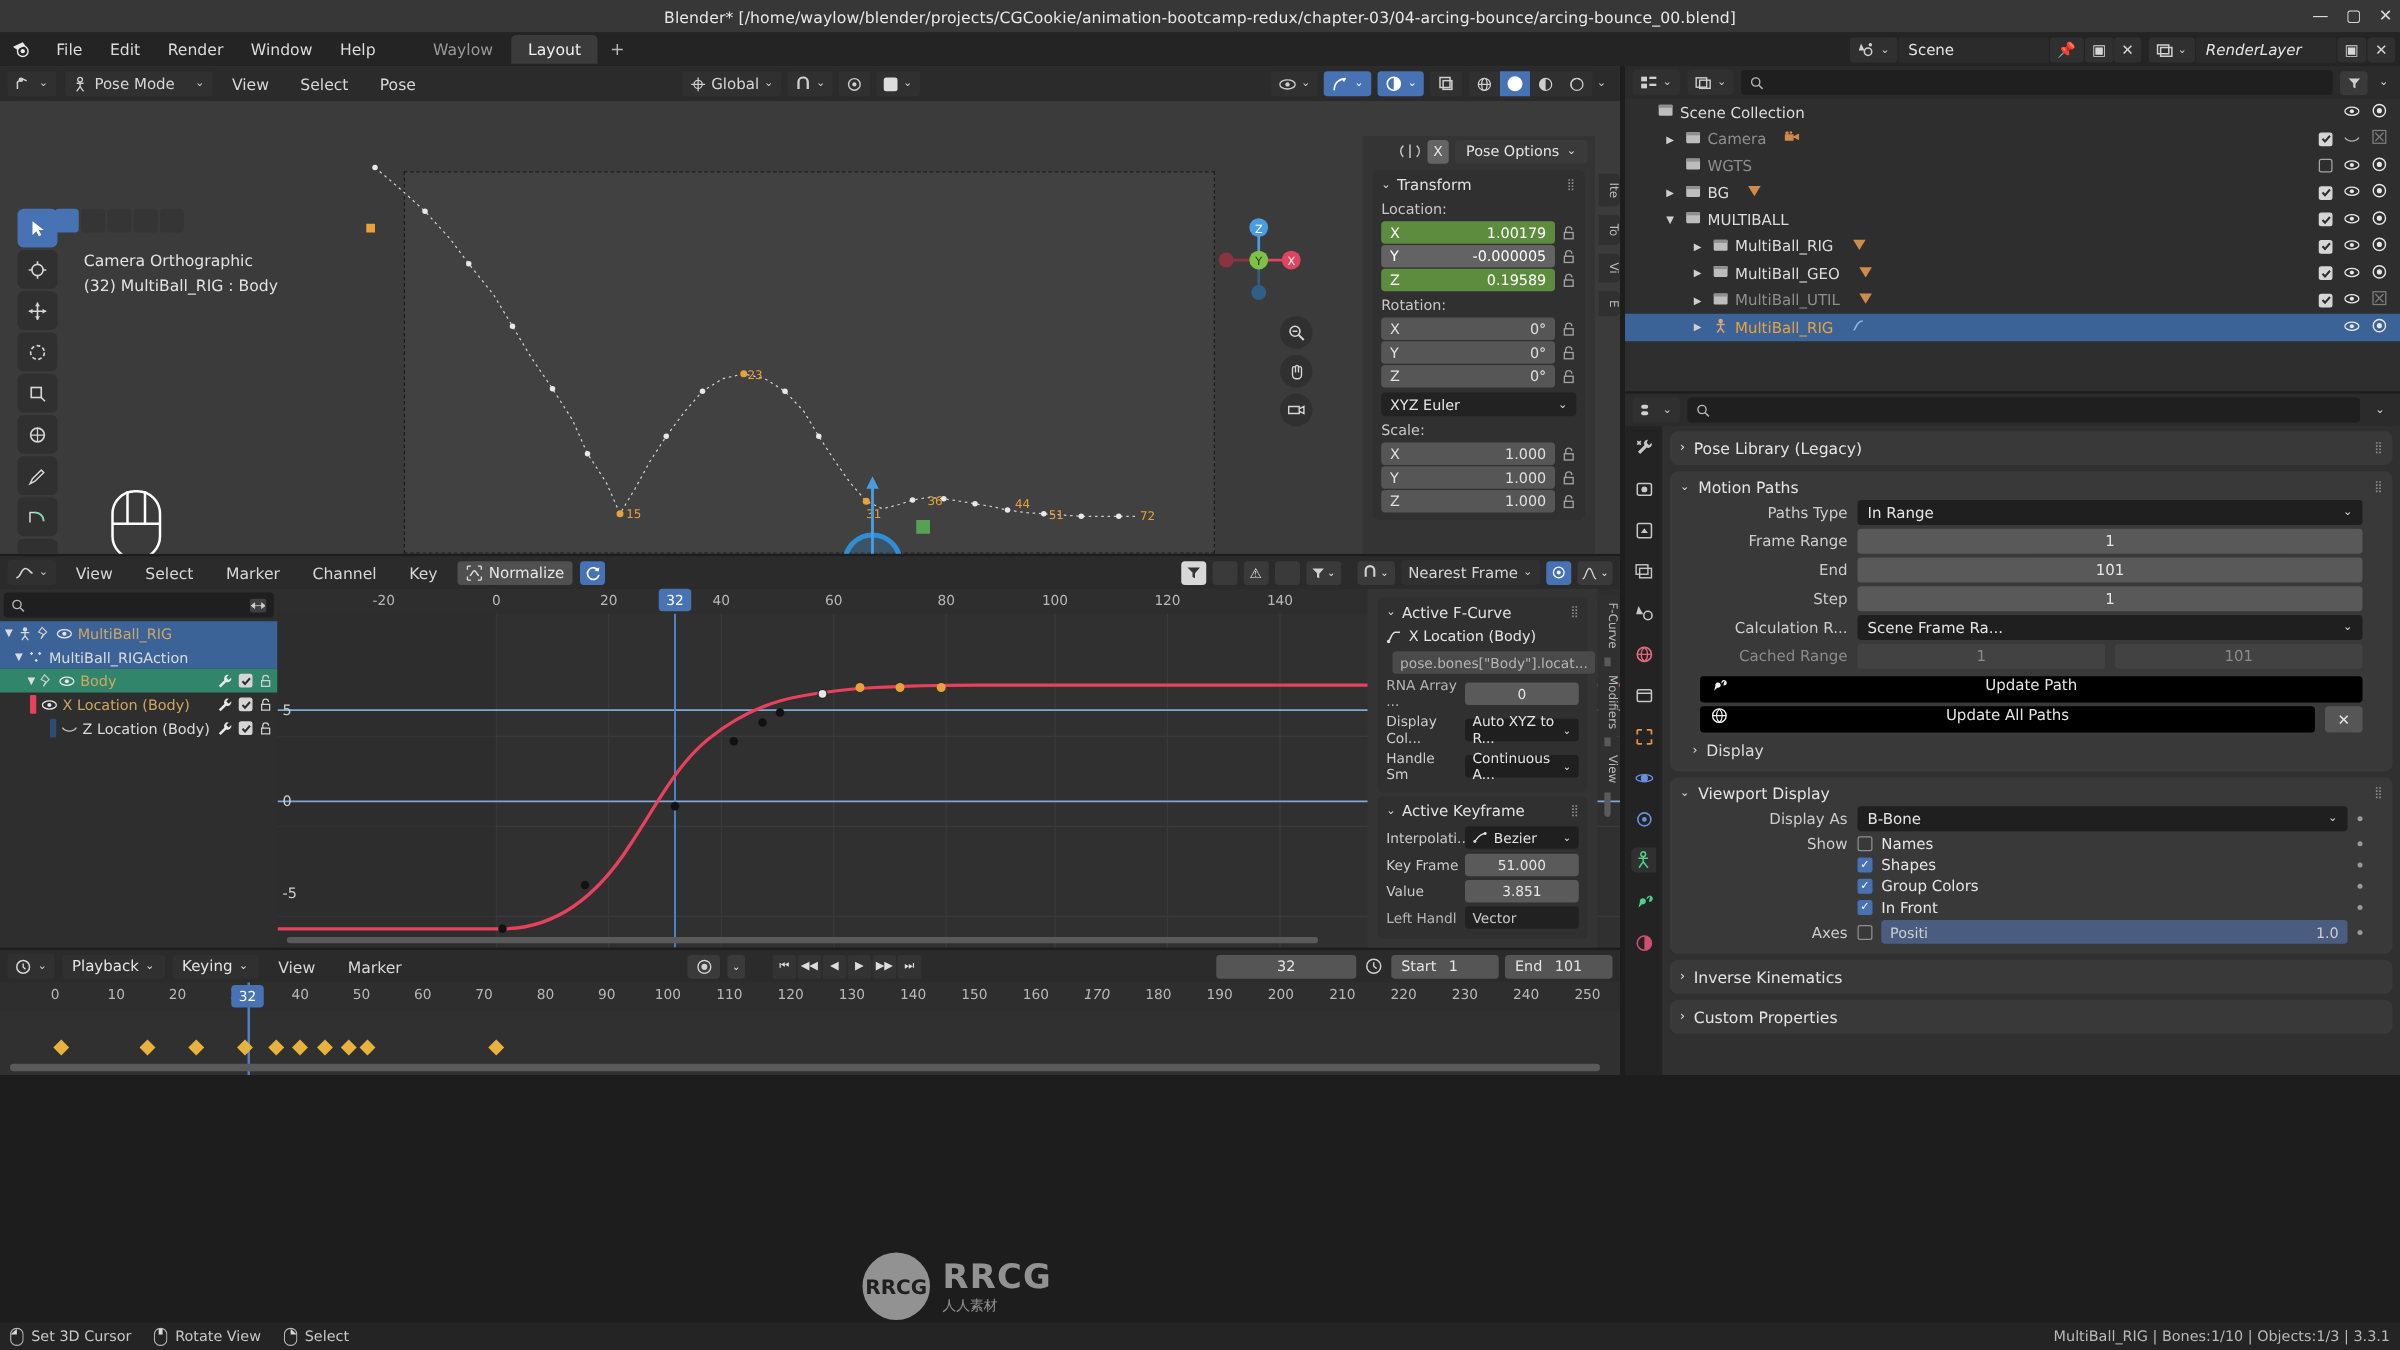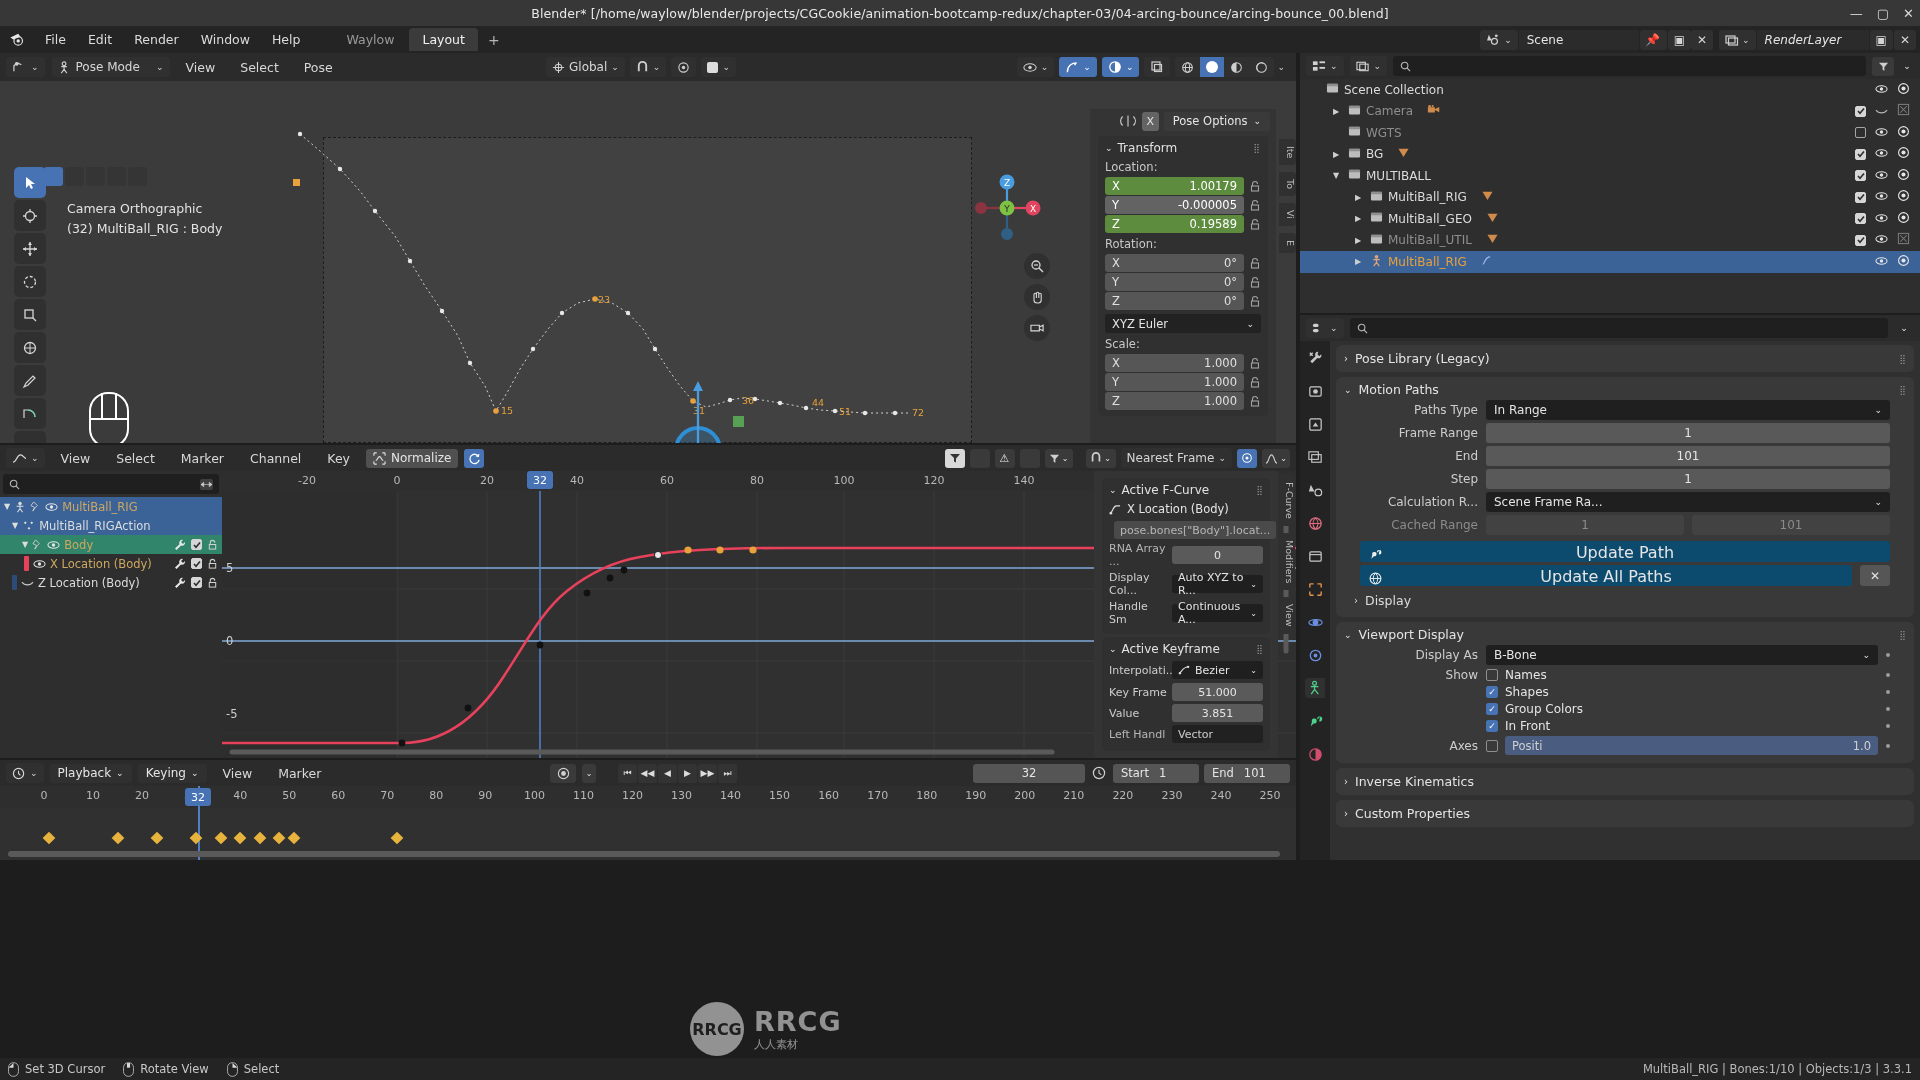--- a/index.html
+++ b/index.html
@@ -123,21 +123,21 @@
   .pr-body{ position:absolute; left:30px; top:26px; width:590px; height:519px; overflow:hidden; background:#303030; padding:4px 6px;}
   .pbox{ background:#393939; border-radius:6px; margin-bottom:5px; padding:5px 8px;}
   .phead{ display:flex;align-items:center; gap:7px; font-size:12.5px; color:#e4e4e4;}
   .prow{ display:flex; align-items:center; gap:8px; margin:3px 16px; font-size:12px;}
   .plabel{ width:118px; text-align:right; color:#cdcdcd; font-size:12px;}
   .plabel.dim{ color:#8b8b8b;}
   .pval{ flex:1; height:20px; background:#1f1f1f; border-radius:3px; display:flex; align-items:center; justify-content:space-between; padding:0 8px; font-size:12px;}
   .pval.grey{ background:#595959;}
   .pval.ctr{ justify-content:center;}
   .pval.dim{ background:#424242; color:#8b8b8b;}
-  .pbtn{ flex:1; height:21px; background:#0c4a6e; border-radius:3px; display:flex; align-items:flex-end; justify-content:center; font-size:16px; gap:6px; position:relative;}
+  .pbtn{ flex:1; height:21px; background:#000000; border-radius:3px; display:flex; align-items:flex-start; justify-content:center; font-size:12px; gap:6px; position:relative;}
   .sub{ display:flex; align-items:center; gap:7px; font-size:12.5px; color:#dcdcdc; padding:4px 0 4px 10px;}
   .chk{ width:12px;height:12px;border:1.3px solid #8f8f8f; border-radius:2px; display:inline-flex; align-items:center; justify-content:center;}
   .chk.on{ background:#4772b3; border-color:#4772b3; color:#fff; font-size:9px;}
   .dot{ width:4px;height:4px;border-radius:50%;background:#9b9b9b;}
 
   
   .statusbar{ position:absolute; left:0; bottom:0; width:1920px; height:22px; background:#242424; display:flex; align-items:center; padding:0 8px; gap:18px; font-size:11.5px; color:#c8c8c8;}
   .sb-item{ display:flex; align-items:center; gap:6px;}
   .sb-right{ margin-left:auto; color:#b9b9b9;}
   .watermark{ position:absolute; left:690px; bottom:24px; display:flex; align-items:center; gap:10px; opacity:.55;}
@@ -740,21 +740,21 @@
                 <path d="M1 4 L3 6.2 L7 1.6" stroke="#2d2d2d" stroke-width="1.6" fill="none"></path>
               </svg>
             </span>
           <svg width="11" height="11" viewBox="0 0 12 12">
               <path d="M3.5 6 V4 a2.5 2.5 0 0 1 5 0" fill="none" stroke="#d0d0d0" stroke-width="1.1"></path>
               <rect x="2.5" y="6" width="7" height="5" fill="none" stroke="#d0d0d0" stroke-width="1.1"></rect>
             </svg>
         </span>
       </div>
 
-      <div class="chan" style="padding-left:12px;">
+      <div class="chan" style="padding-left:40px;">
         <span class="cbar" style="background:#2c4b77;"></span>
         <svg width="13" height="8" viewBox="0 0 14 8">
             <path d="M1 3 C4 7 10 7 13 3" fill="none" stroke="#c5c5c5" stroke-width="1.2"></path>
           </svg>
         <span class="cname white">Z Location (Body)</span>
         <span class="cicons">
           <svg width="12" height="12" viewBox="0 0 12 12">
               <path d="M9 1 a3 3 0 0 0 -3.5 4.2 L1 9.5 L2.5 11 L7 6.5 A3 3 0 0 0 11 3 L9 5 L7 3 Z" fill="#e8e8e8"></path>
             </svg>
           <span class="cbx on">
@@ -973,21 +973,21 @@
           <span class="tick" style="left: 387.28px;">70</span>
           <span class="tick" style="left: 436.32px;">80</span>
           <span class="tick" style="left: 485.36px;">90</span>
           <span class="tick" style="left: 534.4px;">100</span>
           <span class="tick" style="left: 583.44px;">110</span>
           <span class="tick" style="left: 632.48px;">120</span>
           <span class="tick" style="left: 681.52px;">130</span>
           <span class="tick" style="left: 730.56px;">140</span>
           <span class="tick" style="left: 779.6px;">150</span>
           <span class="tick" style="left: 828.64px;">160</span>
-          <span class="tick" style="left: 877.68px;">170</span>
+          <span class="tick" style="left: 877.68px; font-style: italic;">170</span>
           <span class="tick" style="left: 926.72px;">180</span>
           <span class="tick" style="left: 975.76px;">190</span>
           <span class="tick" style="left: 1024.8px;">200</span>
           <span class="tick" style="left: 1073.84px;">210</span>
           <span class="tick" style="left: 1122.88px;">220</span>
           <span class="tick" style="left: 1171.92px;">230</span>
           <span class="tick" style="left: 1220.96px;">240</span>
           <span class="tick" style="left: 1270px;">250</span>
         </div>
       <div style="position:absolute;left:198px;top:0;width:1.6px;height:74px;background:#4f7fc4;"></div>

